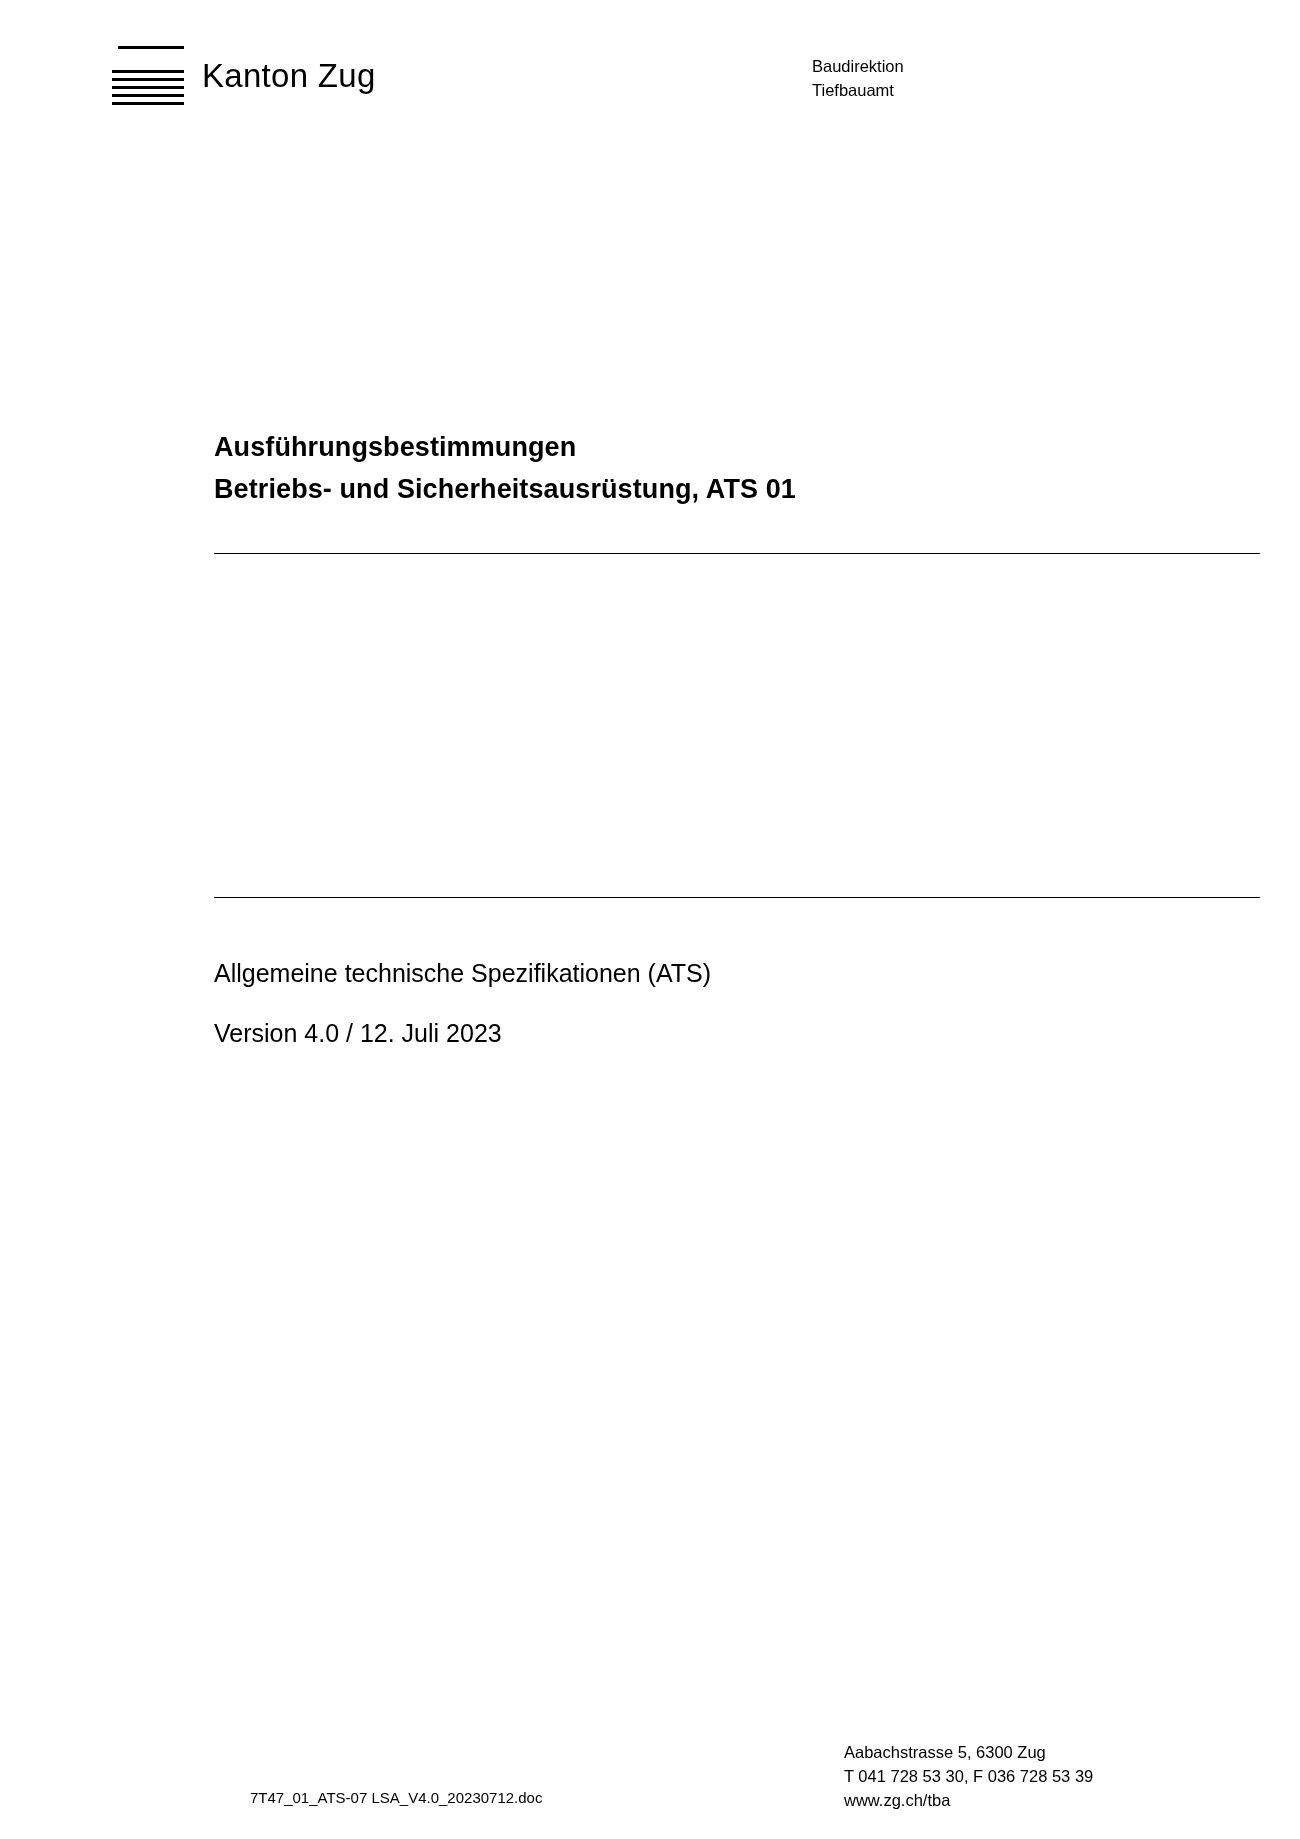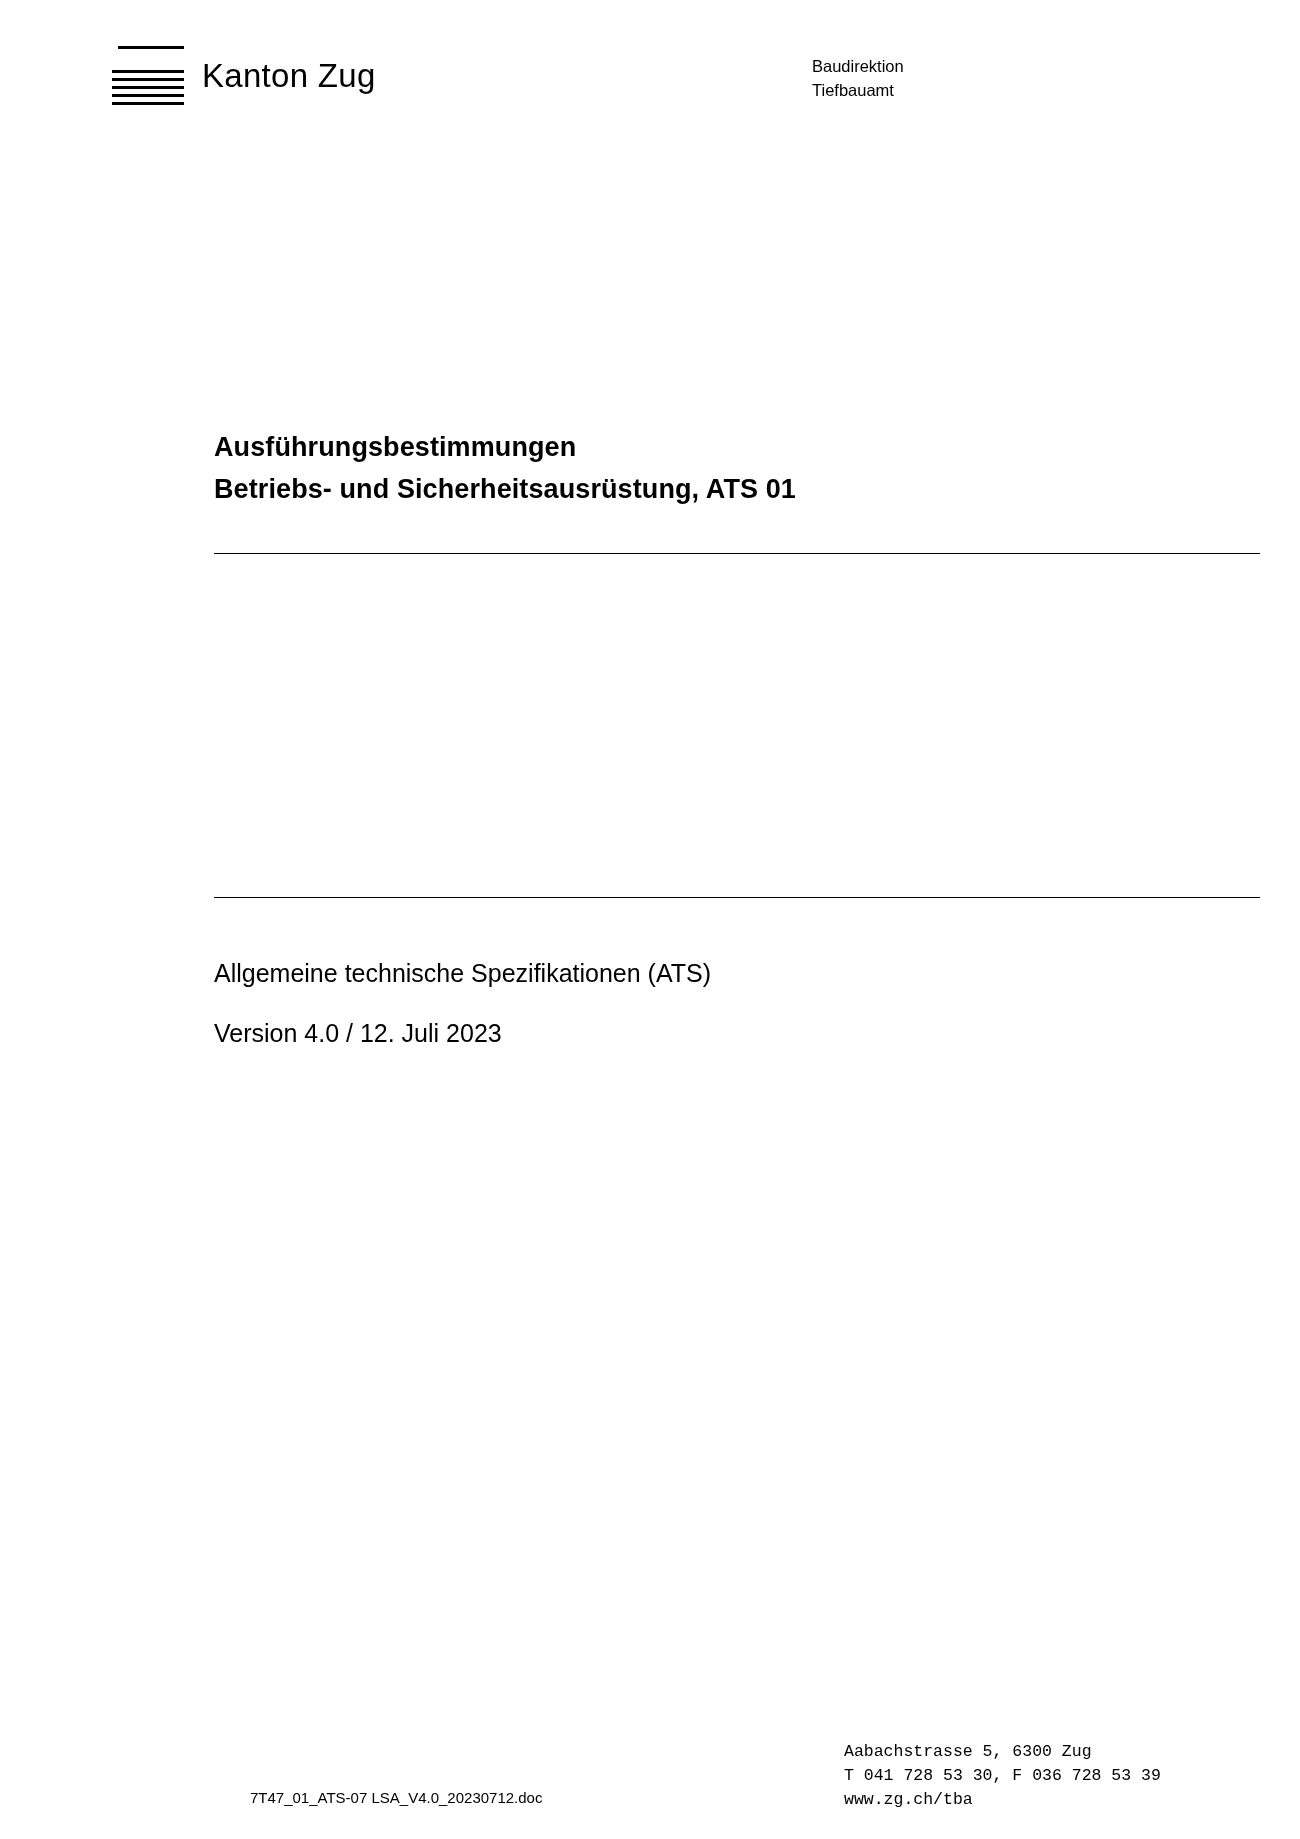--- a/index.html
+++ b/index.html
@@ -122,21 +122,20 @@
     font-size: 15px;
     line-height: 20px;
     margin-left: 36px;
   }
   .footer-addr {
     position: absolute;
     left: 844px;
     top: 1740px;
     font-size: 16.5px;
     line-height: 24px;
-    font-family: Liberation Mono, monospace;
   }
 </style>
 </head>
 <body>
 
 <div class="page">
 
   <div class="header">
 
     <div class="logo-block">

